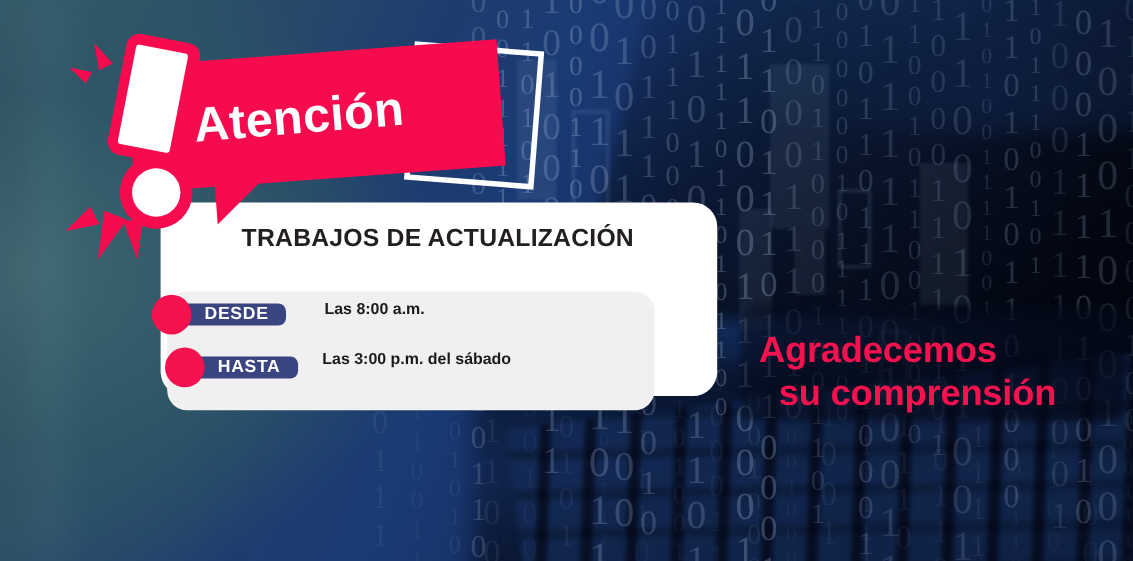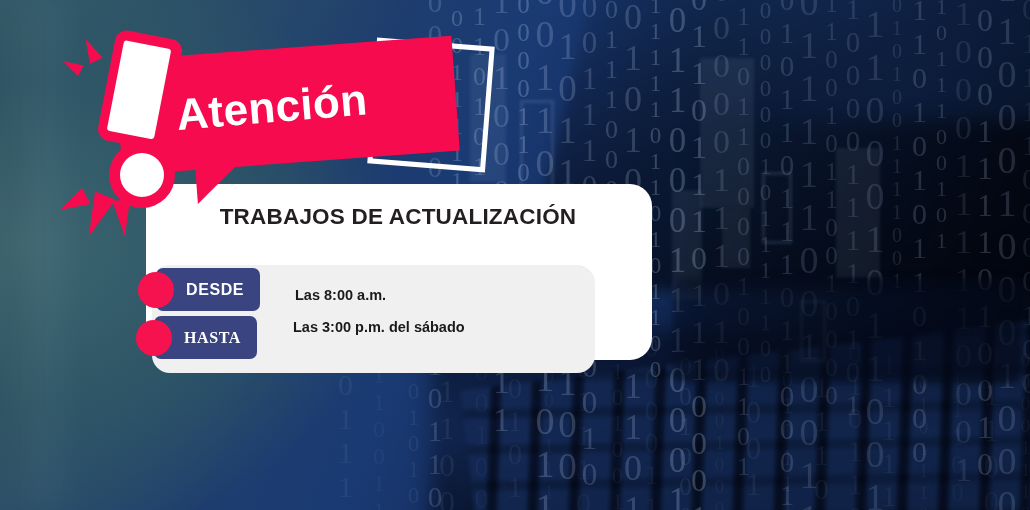--- a/index.html
+++ b/index.html
@@ -156,41 +156,41 @@
 
   
   .panel{
     position:absolute; left:152px; top:265px; width:443px; height:108px;
     background:#F0F0F0; border-radius:18px; z-index:4;
   }
 
   
   .row{ position:absolute; z-index:6; display:flex; align-items:center; }
   .row.r1{ left:138px; top:268px; }
-  .row.r2{ left:136px; top:316px;font-family:Liberation Serif, serif; }
+  .row.r2{ left:150px; top:316px; }
   .dot{
     width:36px; height:36px; border-radius:50%;
     background:#F6124E; box-shadow:0 0 0 2px rgba(255,255,255,.0);
     position:relative; z-index:2;
   }
   .pill{
-    height:43px; margin-left:-18px;
+    height:20px; margin-left:-18px;
     background:#3A4480; border-radius:7px;
     display:flex; align-items:center;
     padding:0 16px 0 30px;
     position:relative; z-index:1;
   }
   .pill span{
     color:#ffffff; font-size:16px; font-weight:bold; letter-spacing:.6px;
   }
   .rowval{
     position:absolute; z-index:6; color:#1A1A1A;
     font-size:14.5px; font-weight:bold; line-height:19px;
   }
-  .rowval.v1{ left:295px; top:286px; }
+  .rowval.v1{ left:295px; top:272px; }
   .rowval.v2{ left:293px; top:318px; }
 
   
   .msg-plate{
     position:absolute; left:673px; top:278px; width:350px; height:105px;
     background:linear-gradient(100deg, rgba(6,14,34,.55), rgba(3,8,22,.72));
     border-radius:14px; z-index:2; filter:blur(3px);
   }
   .msg{
     position:absolute; left:690px; top:298px; width:330px; z-index:3;
@@ -313,14 +313,18 @@
     <div class="dot"></div>
     <div class="pill">
       <span>HASTA</span>
     </div>
   </div>
   <div class="rowval v2">
     <div>Las 3:00 p.m. del sábado</div>
   </div>
 
   <div class="msg-plate"></div>
+  <div class="msg">
+    <span class="m1">Agradecemos</span>
+    <span class="m2">su comprensión</span>
+  </div>
 
 </div>
 
 </body></html>

